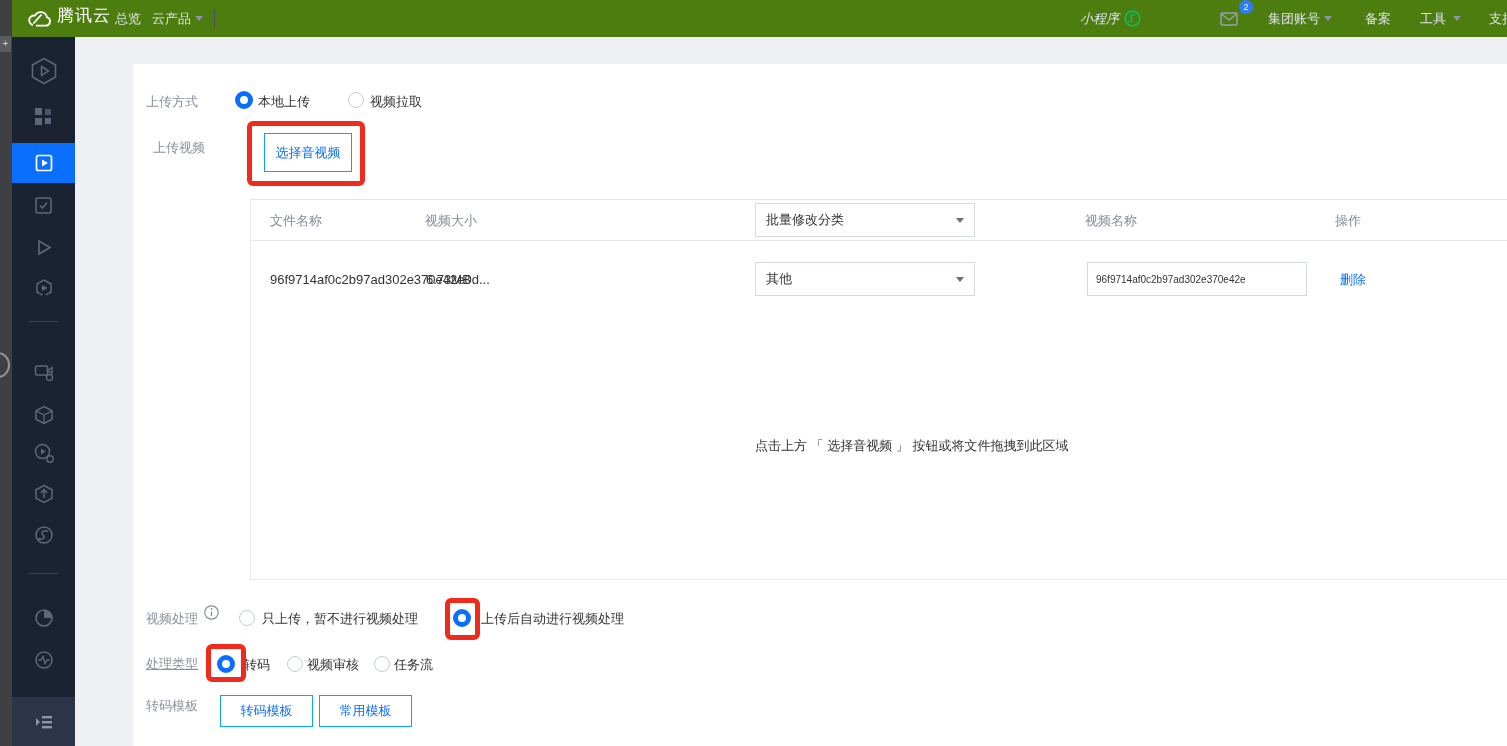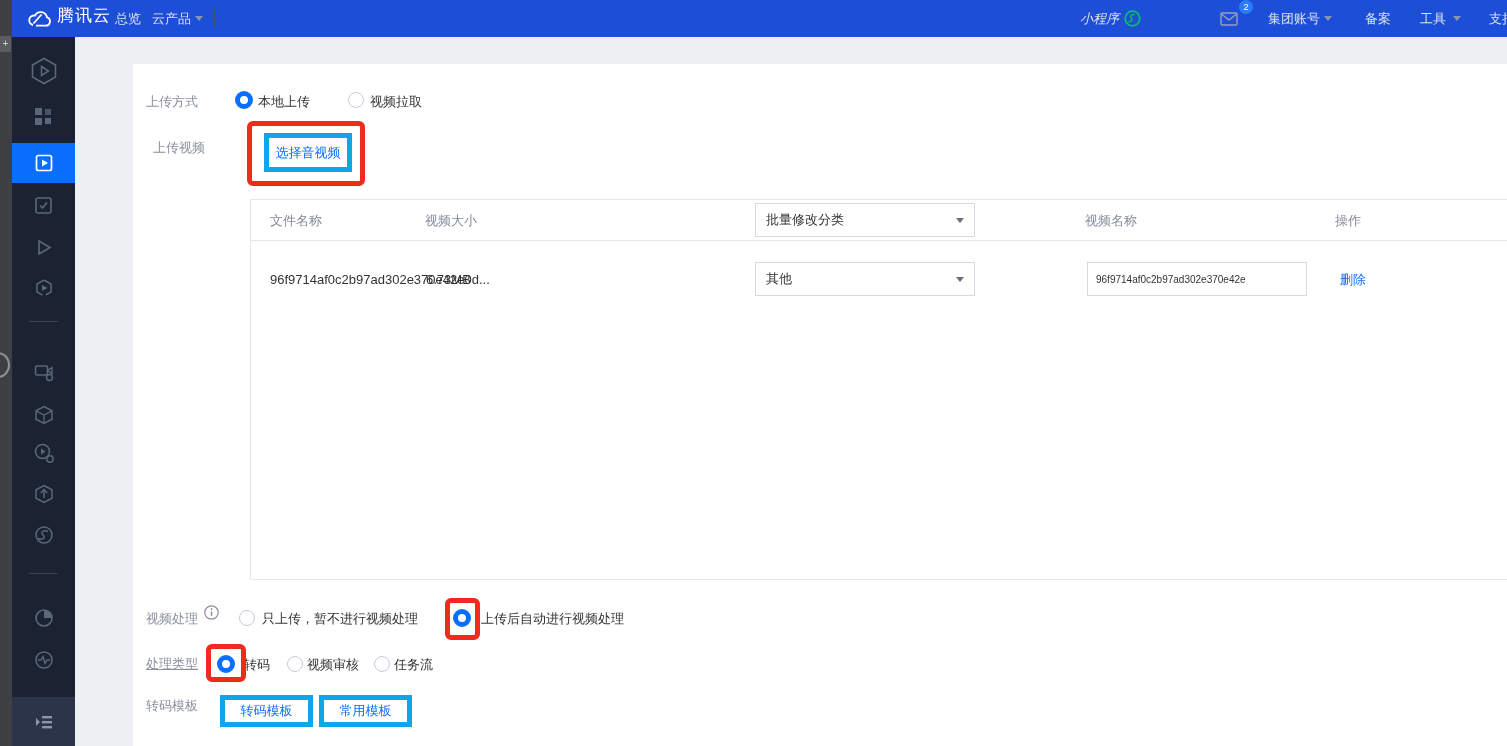--- a/index.html
+++ b/index.html
@@ -7,21 +7,21 @@
   body { font-family:"Liberation Sans","DejaVu Sans",sans-serif; overflow:hidden; background:#eef0f4; }
   .page { position:relative; width:1507px; height:746px; overflow:hidden; }
   .abs { position:absolute; }
 
   
   .leftstrip { left:0; top:0; width:12px; height:746px; background:#3f4043; z-index:40; }
   .plusbox { left:0; top:36px; width:11px; height:16px; background:#5a5c5f; color:#cfcfcf; font-size:10px; line-height:16px; text-align:center; z-index:41; }
   .fab-half { left:-14px; top:352px; width:24px; height:26px; border:2px solid #8f9296; border-radius:50%; z-index:41; }
 
   
-  .topbar { left:12px; top:0; width:1495px; height:37px; background:#1d4ed8; z-index:30; }
+  .topbar { left:12px; top:0; width:1495px; height:37px; background:#4d7c0f; z-index:30; }
   .tb-text { position:absolute; color:#dde2ec; font-size:13px; line-height:14px; white-space:nowrap; }
   .brand { font-size:17px; letter-spacing:1px; color:#fff; }
   .caret { position:absolute; width:0; height:0; border-left:4px solid transparent; border-right:4px solid transparent; border-top:5px solid #8b95a9; }
   .tb-divider { position:absolute; left:202px; top:9px; width:1px; height:19px; background:#454f66; }
   .searchbox { position:absolute; left:896px; top:6px; width:190px; height:25px; background:#363f56; border-radius:2px; }
   .searchbox input { position:absolute; left:0; top:0; width:160px; height:25px; background:transparent; border:none; outline:none; color:#8d97ac; font-size:12px; padding-left:10px; font-family:inherit; }
   .badge { position:absolute; left:1227px; top:0px; width:14px; height:14px; background:#2b7cff; border-radius:50%; color:#fff; font-size:9px; line-height:14px; text-align:center; z-index:32; }
 
   
   .sidebar { left:12px; top:37px; width:63px; height:709px; background:#1b2333; z-index:20; }
@@ -32,21 +32,21 @@
 
   
   .content-bg { left:75px; top:37px; width:1432px; height:709px; background:#eef0f4; z-index:1; }
   .card { left:133px; top:64px; width:1374px; height:682px; background:#fff; z-index:2; }
 
   .lbl { position:absolute; color:#8a909c; font-size:13px; line-height:15px; white-space:nowrap; z-index:5; }
   .val { position:absolute; color:#333; font-size:13px; line-height:15px; white-space:nowrap; z-index:5; }
   .radio-on { position:absolute; width:18px; height:18px; border:5px solid #0a6eff; border-radius:50%; background:#fff; z-index:6; }
   .radio-off { position:absolute; width:16px; height:16px; border:1px solid #c5ccd8; border-radius:50%; background:#fff; z-index:6; }
 
-  .btn-outline { position:absolute; background:#fff; border:5px solid #0ea5e9; color:#0a6eff; font-size:13px; text-align:center; cursor:pointer; z-index:6; font-family:inherit; }
+  .btn-outline { position:absolute; background:#fff; border:1px solid #0ea5e9; color:#0a6eff; font-size:13px; text-align:center; cursor:pointer; z-index:6; font-family:inherit; }
   .ann { position:absolute; border:5px solid #ef2b1e; border-radius:6px; z-index:15; }
 
   .tablebox { position:absolute; left:250px; top:199px; width:1259px; height:381px; border:1px solid #e4e7ec; border-right:none; background:#fff; z-index:4; }
   .thead { position:absolute; left:250px; top:199px; width:1259px; height:42px; border-bottom:1px solid #e4e7ec; z-index:5; }
   .th { position:absolute; color:#828a99; font-size:13px; line-height:15px; white-space:nowrap; z-index:6; }
   .select { position:absolute; width:220px; height:34px; background:#fff; border:1px solid #d5dae2; color:#333; font-size:13px; line-height:32px; padding-left:10px; z-index:7; }
   .select .caret { border-top-color:#69707c; right:10px; top:14px; left:auto; }
   .tinput { position:absolute; width:220px; height:34px; border:1px solid #d5dae2; color:#333; font-size:10px; padding:0 8px; z-index:7; background:#fff; font-family:inherit; outline:none; }
   .link { position:absolute; color:#0a6eff; font-size:13px; line-height:15px; cursor:pointer; z-index:7; white-space:nowrap; }
 
@@ -209,20 +209,21 @@
 
   <span class="val" style="left:270px;top:272px;">96f9714af0c2b97ad302e370e42e0d...</span>
   <span class="val" style="left:414px;top:272px;margin-left:12px;">6.73MB</span>
   <div class="select" style="left:755px;top:262px;">
     <span>其他</span>
     <span class="caret"></span>
   </div>
   <input class="tinput" style="left: 1087px; top: 262px;" value="96f9714af0c2b97ad302e370e42e">
   <span class="link" style="left:1340px;top:272px;">删除</span>
 
+  <span class="val" style="left:755px;top:438px;">点击上方 「 选择音视频 」 按钮或将文件拖拽到此区域</span>
 
   <span class="lbl" style="left:146px;top:611px;">视频处理</span>
   <svg class="abs" style="left:204px;top:605px;z-index:6;" width="15" height="15" viewBox="0 0 15 15">
     <circle cx="7.5" cy="7.5" r="6.7" fill="none" stroke="#8a909c" stroke-width="1.2"></circle>
     <line x1="7.5" y1="6.5" x2="7.5" y2="11" stroke="#8a909c" stroke-width="1.4"></line>
     <circle cx="7.5" cy="4" r="0.9" fill="#8a909c"></circle>
   </svg>
   <span class="radio-off" style="left:239px;top:610px;"></span>
   <span class="val" style="left:262px;top:611px;">只上传，暂不进行视频处理</span>
   <span class="radio-on" style="left:453px;top:609px;"></span>

